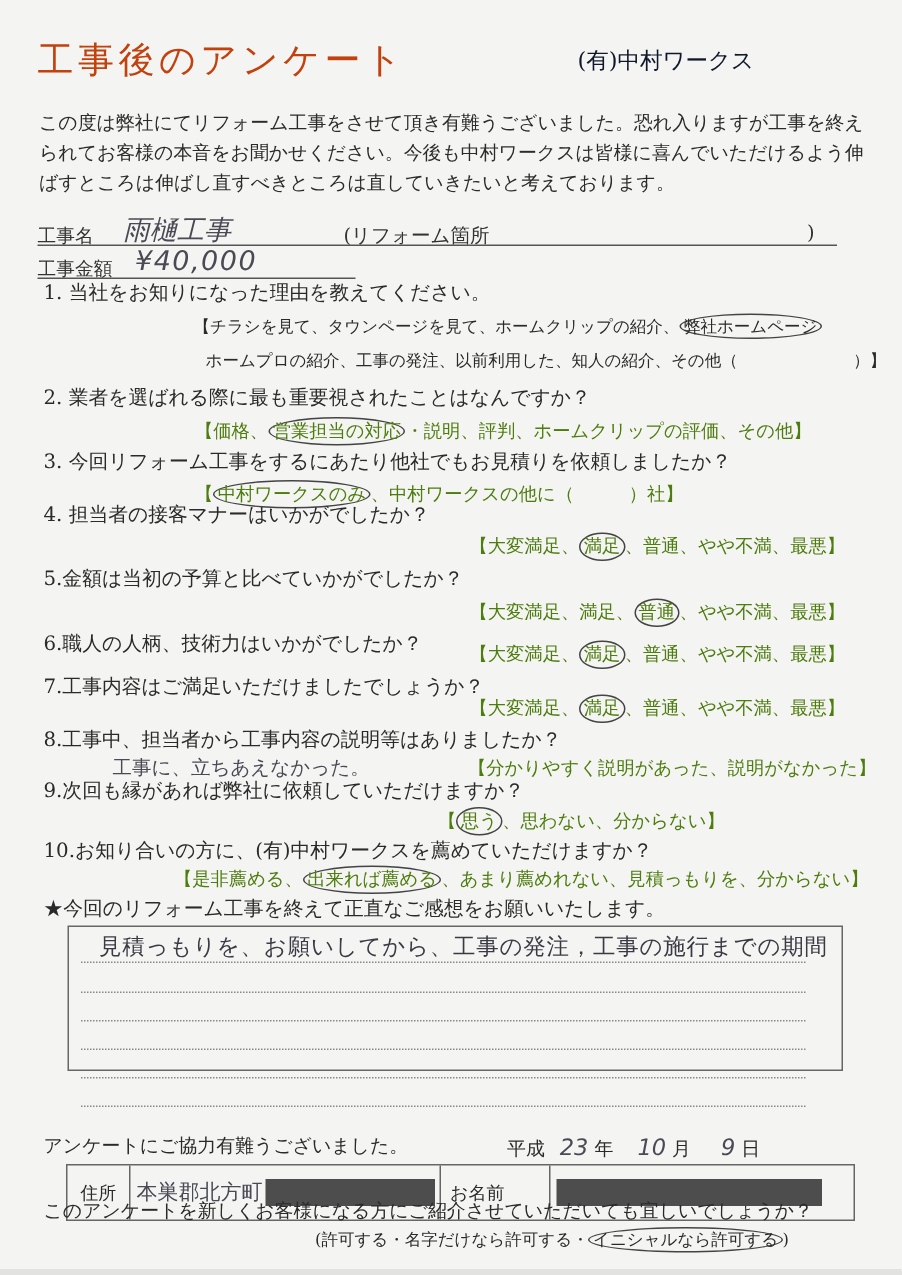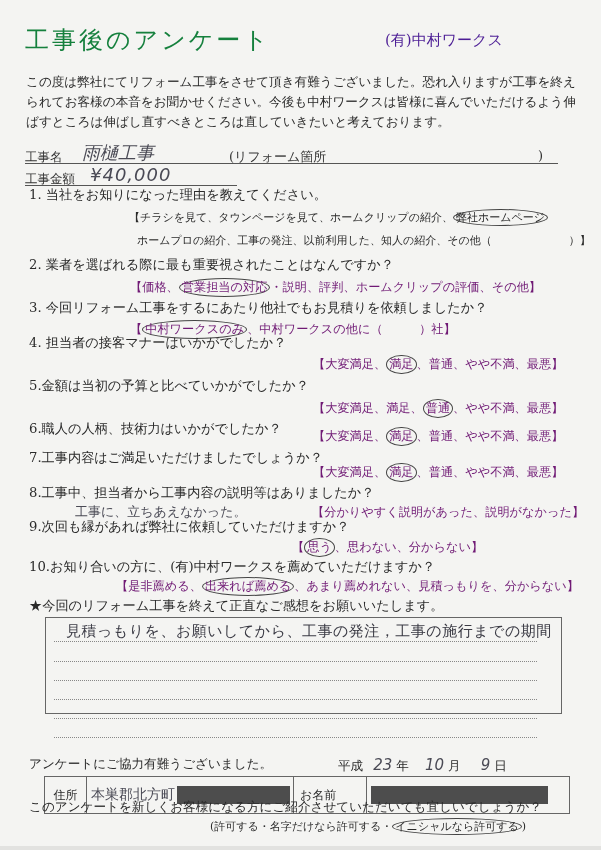--- a/index.html
+++ b/index.html
@@ -4,33 +4,33 @@
   <style>
     * { box-sizing: border-box; margin: 0; padding: 0; }
     html, body { width: 601px; height: 850px; overflow: hidden; }
     body {
       background: #f4f4f2;
       color: #2a2a2a;
       font-family: "DejaVu Serif", "Liberation Serif", serif;
       position: relative;
     }
     .abs { position: absolute; white-space: nowrap; }
-    .title { left: 25px; top: 24px; font-size: 24px; letter-spacing: 3px; color: #15803d; font-weight: normal; }
-    .company { left: 385px; top: 31px; font-size: 15px; color: #4c1d95; }
+    .title { left: 25px; top: 24px; font-size: 24px; letter-spacing: 3px; color: #c2410c; font-weight: normal; }
+    .company { left: 385px; top: 31px; font-size: 15px; color: #0f172a; }
     .intro { left: 26px; top: 72px; font-size: 12.6px; line-height: 20px; color: #2b2b2b; }
     .intro div { white-space: nowrap; }
     .field-label { font-size: 12.5px; color: #333; }
     .hand {
       font-family: "DejaVu Sans", sans-serif;
       font-style: italic;
       color: #4a4a55;
     }
     .uline { position: absolute; border-bottom: 1px solid #555; }
     .q { font-size: 13.2px; color: #2a2a2a; }
-    .opt { font-size: 12.2px; color: #701a75; }
+    .opt { font-size: 12.2px; color: #4d7c0f; }
     .opt-small { font-size: 11px; color: #2a2a2a; }
     .circled {
       display: inline-block;
       border: 1px solid #444;
       border-radius: 50%;
       padding: 0 2px;
       margin: -2px 0;
     }
     .comment-box {
       position: absolute; left: 45px; top: 617px; width: 517px; height: 97px;

